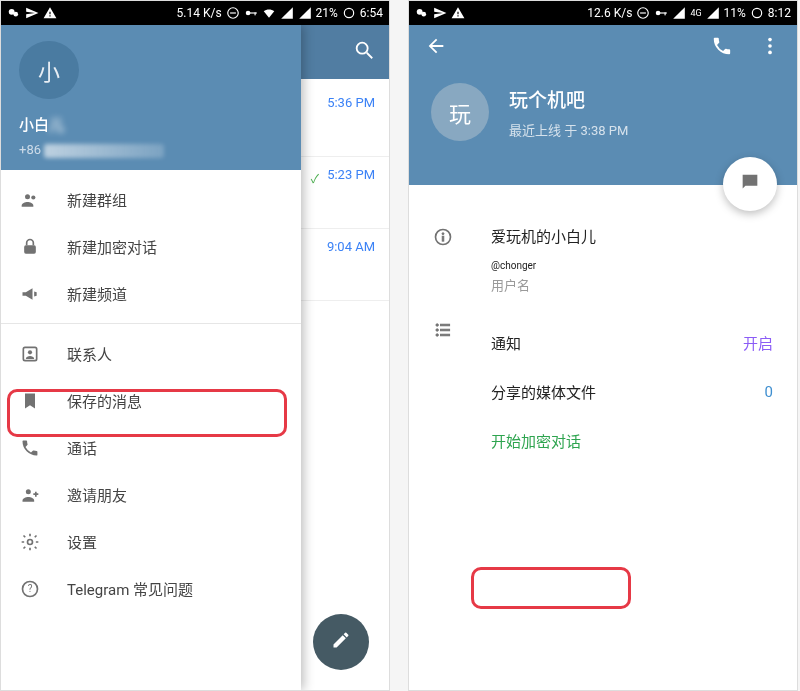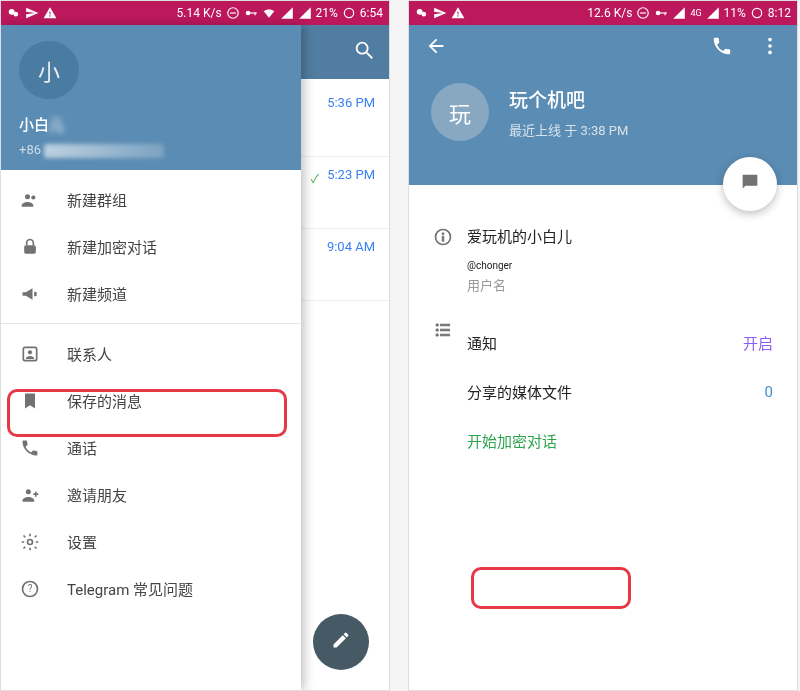--- a/index.html
+++ b/index.html
@@ -2,21 +2,21 @@
 <html><head>
 <meta charset="utf-8">
 <style>
   * { box-sizing: border-box; margin: 0; padding: 0; }
   body { font-family: -apple-system, Roboto, "Noto Sans CJK SC", sans-serif; background: #fff; }
   .wrap { width: 800px; height: 691px; display: flex; background: #f5f5f5; }
   .phone { width: 390px; height: 691px; background: #fff; position: relative; overflow: hidden; border: 1px solid #ddd; }
   .phone + .phone { margin-left: 18px; }
 
   
-  .statusbar { height: 24px; background: #be185d; color: #fff; display: flex; align-items: center; justify-content: space-between; padding: 0 6px; font-size: 12px; }
+  .statusbar { height: 24px; background: #000000; color: #fff; display: flex; align-items: center; justify-content: space-between; padding: 0 6px; font-size: 12px; }
   .sb-left, .sb-right { display: flex; align-items: center; gap: 4px; }
   .sb-ic { display: inline-flex; width: 14px; height: 14px; align-items: center; justify-content: center; }
   .sb-ic svg { width: 14px; height: 14px; fill: #fff; }
 
   
   .p1-bg { position: absolute; top: 24px; left: 0; width: 100%; height: calc(100% - 24px); background: #fff; }
   .p1-header { height: 54px; background: #517da2; display: flex; align-items: center; justify-content: flex-end; padding-right: 14px; }
   .p1-search svg { width: 22px; height: 22px; fill: #fff; }
   .p1-chatlist { padding-top: 6px; }
   .p1-row { height: 72px; border-bottom: 1px solid #eee; padding: 8px 14px 8px 72px; position: relative; display: flex; flex-direction: column; justify-content: center; }
@@ -46,21 +46,21 @@
   .p2-toprow { display: flex; align-items: center; justify-content: space-between; padding: 10px 16px 0; }
   .p2-back svg, .p2-call svg, .p2-more svg { width: 22px; height: 22px; fill: #fff; }
   .p2-top-right { display: flex; align-items: center; gap: 26px; }
   .p2-profile { display: flex; align-items: center; gap: 20px; padding: 22px 0 0 22px; }
   .p2-avatar { width: 58px; height: 58px; border-radius: 50%; background: #88a8c1; display: flex; align-items: center; justify-content: center; font-size: 22px; color: #fff; }
   .p2-name { font-size: 19px; font-weight: 500; }
   .p2-status { font-size: 13px; color: #d6e2ec; margin-top: 8px; }
   .p2-fab { position: absolute; right: 20px; bottom: -26px; width: 54px; height: 54px; border-radius: 50%; background: #fff; box-shadow: 0 3px 8px rgba(0,0,0,0.25); display: flex; align-items: center; justify-content: center; }
   .p2-fab svg { width: 22px; height: 22px; fill: #727272; }
   .p2-body { padding: 40px 24px 0 24px; }
-  .p2-section { display: flex; gap: 12px; margin-bottom: 10px; }
+  .p2-section { display: flex; gap: 36px; margin-bottom: 10px; }
   .p2-secicon { width: 22px; padding-top: 2px; }
   .p2-secicon svg { width: 20px; height: 20px; fill: #727272; stroke: #727272; }
   .p2-seccontent { flex: 1; }
   .p2-line1 { font-size: 15px; color: #222; }
   .p2-line2 { font-size: 10px; color: #222; margin-top: 14px; }
   .p2-line3 { font-size: 13px; color: #9a9a9a; margin-top: 4px; }
   .p2-row { display: flex; justify-content: space-between; align-items: center; padding: 14px 0; font-size: 15px; color: #222; }
   .p2-row .val-on { color: #8b5cf6; margin-left: 48px; }
   .p2-row .val-num { color: #3f8fd0; }
   .p2-action-green { color: #2ea44f; font-size: 15px; padding: 14px 0; }

